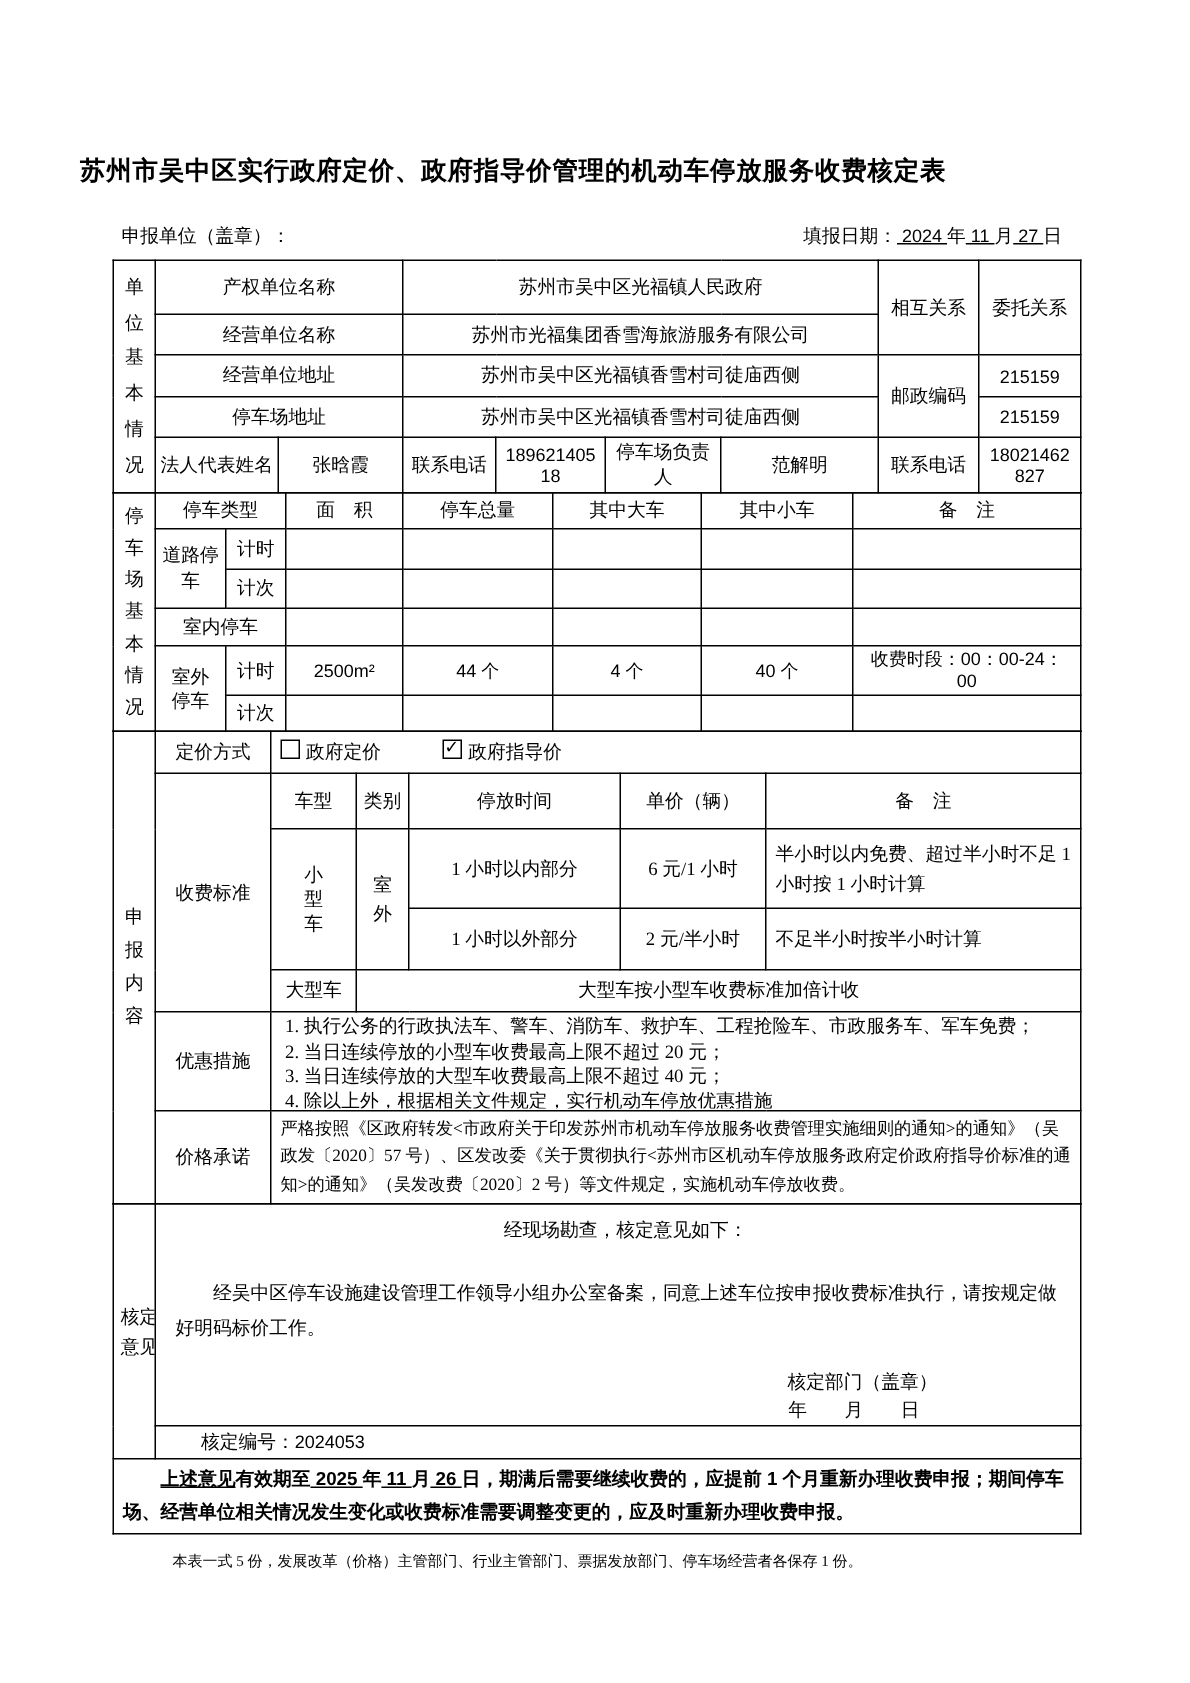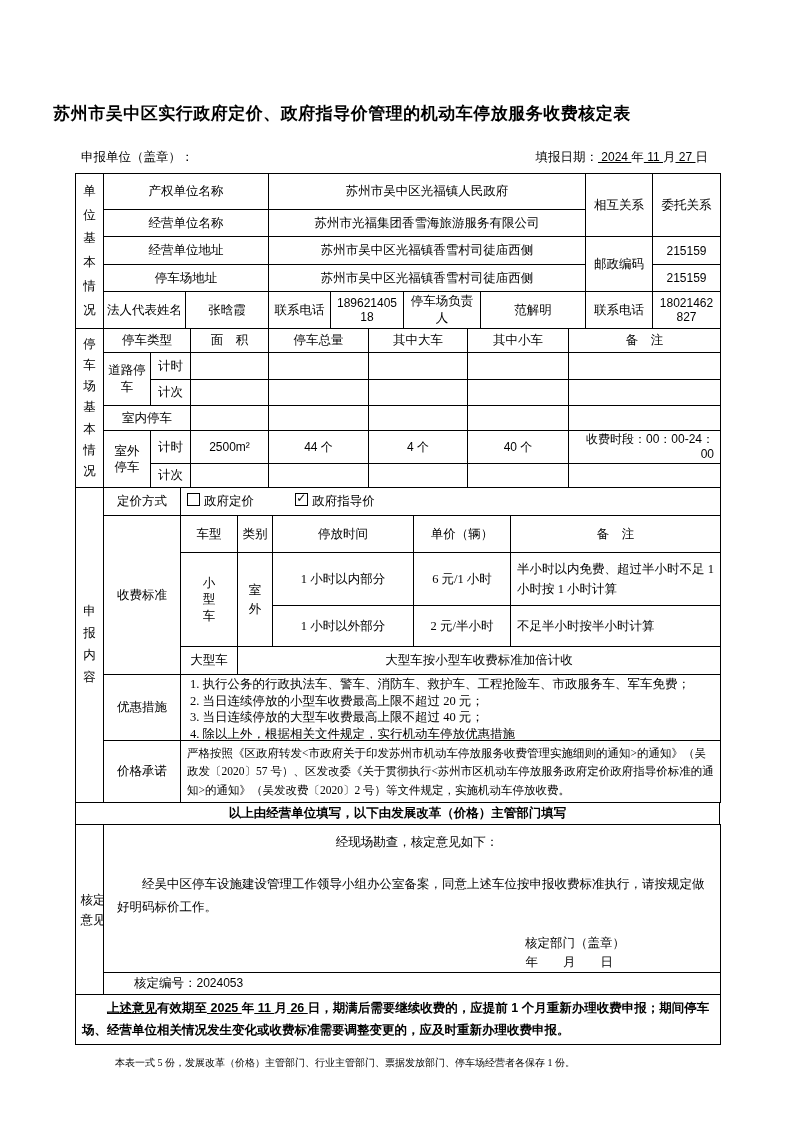--- a/index.html
+++ b/index.html
@@ -16,21 +16,21 @@
      overflow:hidden;}
   .tl{text-align:left;}
   .vtxt{width:14px;margin:0 auto;word-break:break-all;line-height:1.9;}
   .vtxt2{width:28px;margin:0 auto;word-break:break-all;line-height:1.6;}
   .phone{word-break:break-all;line-height:1.2;padding:1px 4px;}
   .cb{display:inline-block;width:11px;height:11px;border:1.5px solid #000;margin-right:4px;
       vertical-align:-1px;position:relative;}
   .cb.checked::after{content:"✓";position:absolute;left:0;top:-3px;font-size:12px;font-weight:bold;
       font-family:"DejaVu Sans",sans-serif;}
   .opt{margin-right:38px;}
-  .clip2{height:30px;overflow:hidden;line-height:15px;text-align:right;padding:0 3px;}
+  .clip2{height:30px;overflow:hidden;line-height:15px;text-align:center;padding:0 3px;}
   .discount{height:63px;overflow:hidden;text-align:left;padding:0 2px 0 6px;line-height:16.5px;}
   .promise{font-size:11.5px;line-height:1.62;text-align:left;padding:2px 6px;}
   .divider-row{font-weight:bold;}
   .vc{vertical-align:top;}
   .v-intro{text-align:center;padding:8px 0 0 10px;}
   .v-opinion{text-align:left;text-indent:2em;margin-top:22px;padding:0 10px;line-height:1.85;}
   .v-dept{text-align:right;padding-right:92px;margin-top:16px;}
   .v-date{text-align:right;padding-right:104px;margin-top:2px;}
   .vnum-row{text-align:left;padding-left:30px;}
   .validity{font-weight:bold;text-align:left;line-height:1.7;padding:3px 6px;text-indent:2em;
@@ -233,27 +233,20 @@
         </div>
       </td>
     </tr>
     <tr style="height:62px">
       <td>价格承诺</td>
       <td colspan="5" class="promise">严格按照《区政府转发&lt;市政府关于印发苏州市机动车停放服务收费管理实施细则的通知&gt;的通知》（吴政发〔2020〕57 号）、区发改委《关于贯彻执行&lt;苏州市区机动车停放服务政府定价政府指导价标准的通知&gt;的通知》（吴发改费〔2020〕2 号）等文件规定，实施机动车停放收费。</td>
     </tr>
   </tbody>
     </table>
 
-  <table>
-    <tbody>
-        <tr style="height:22px">
-      <td class="divider-row">以上由经营单位填写，以下由发展改革（价格）主管部门填写</td>
-    </tr>
-  </tbody>
-    </table>
 
   <table>
     <colgroup>
         <col style="width:28px">
         <col style="width:617px">
       </colgroup>
     <tbody>
         <tr style="height:137px">
       <td rowspan="2">
             <div class="vtxt2">核定意见</div>

